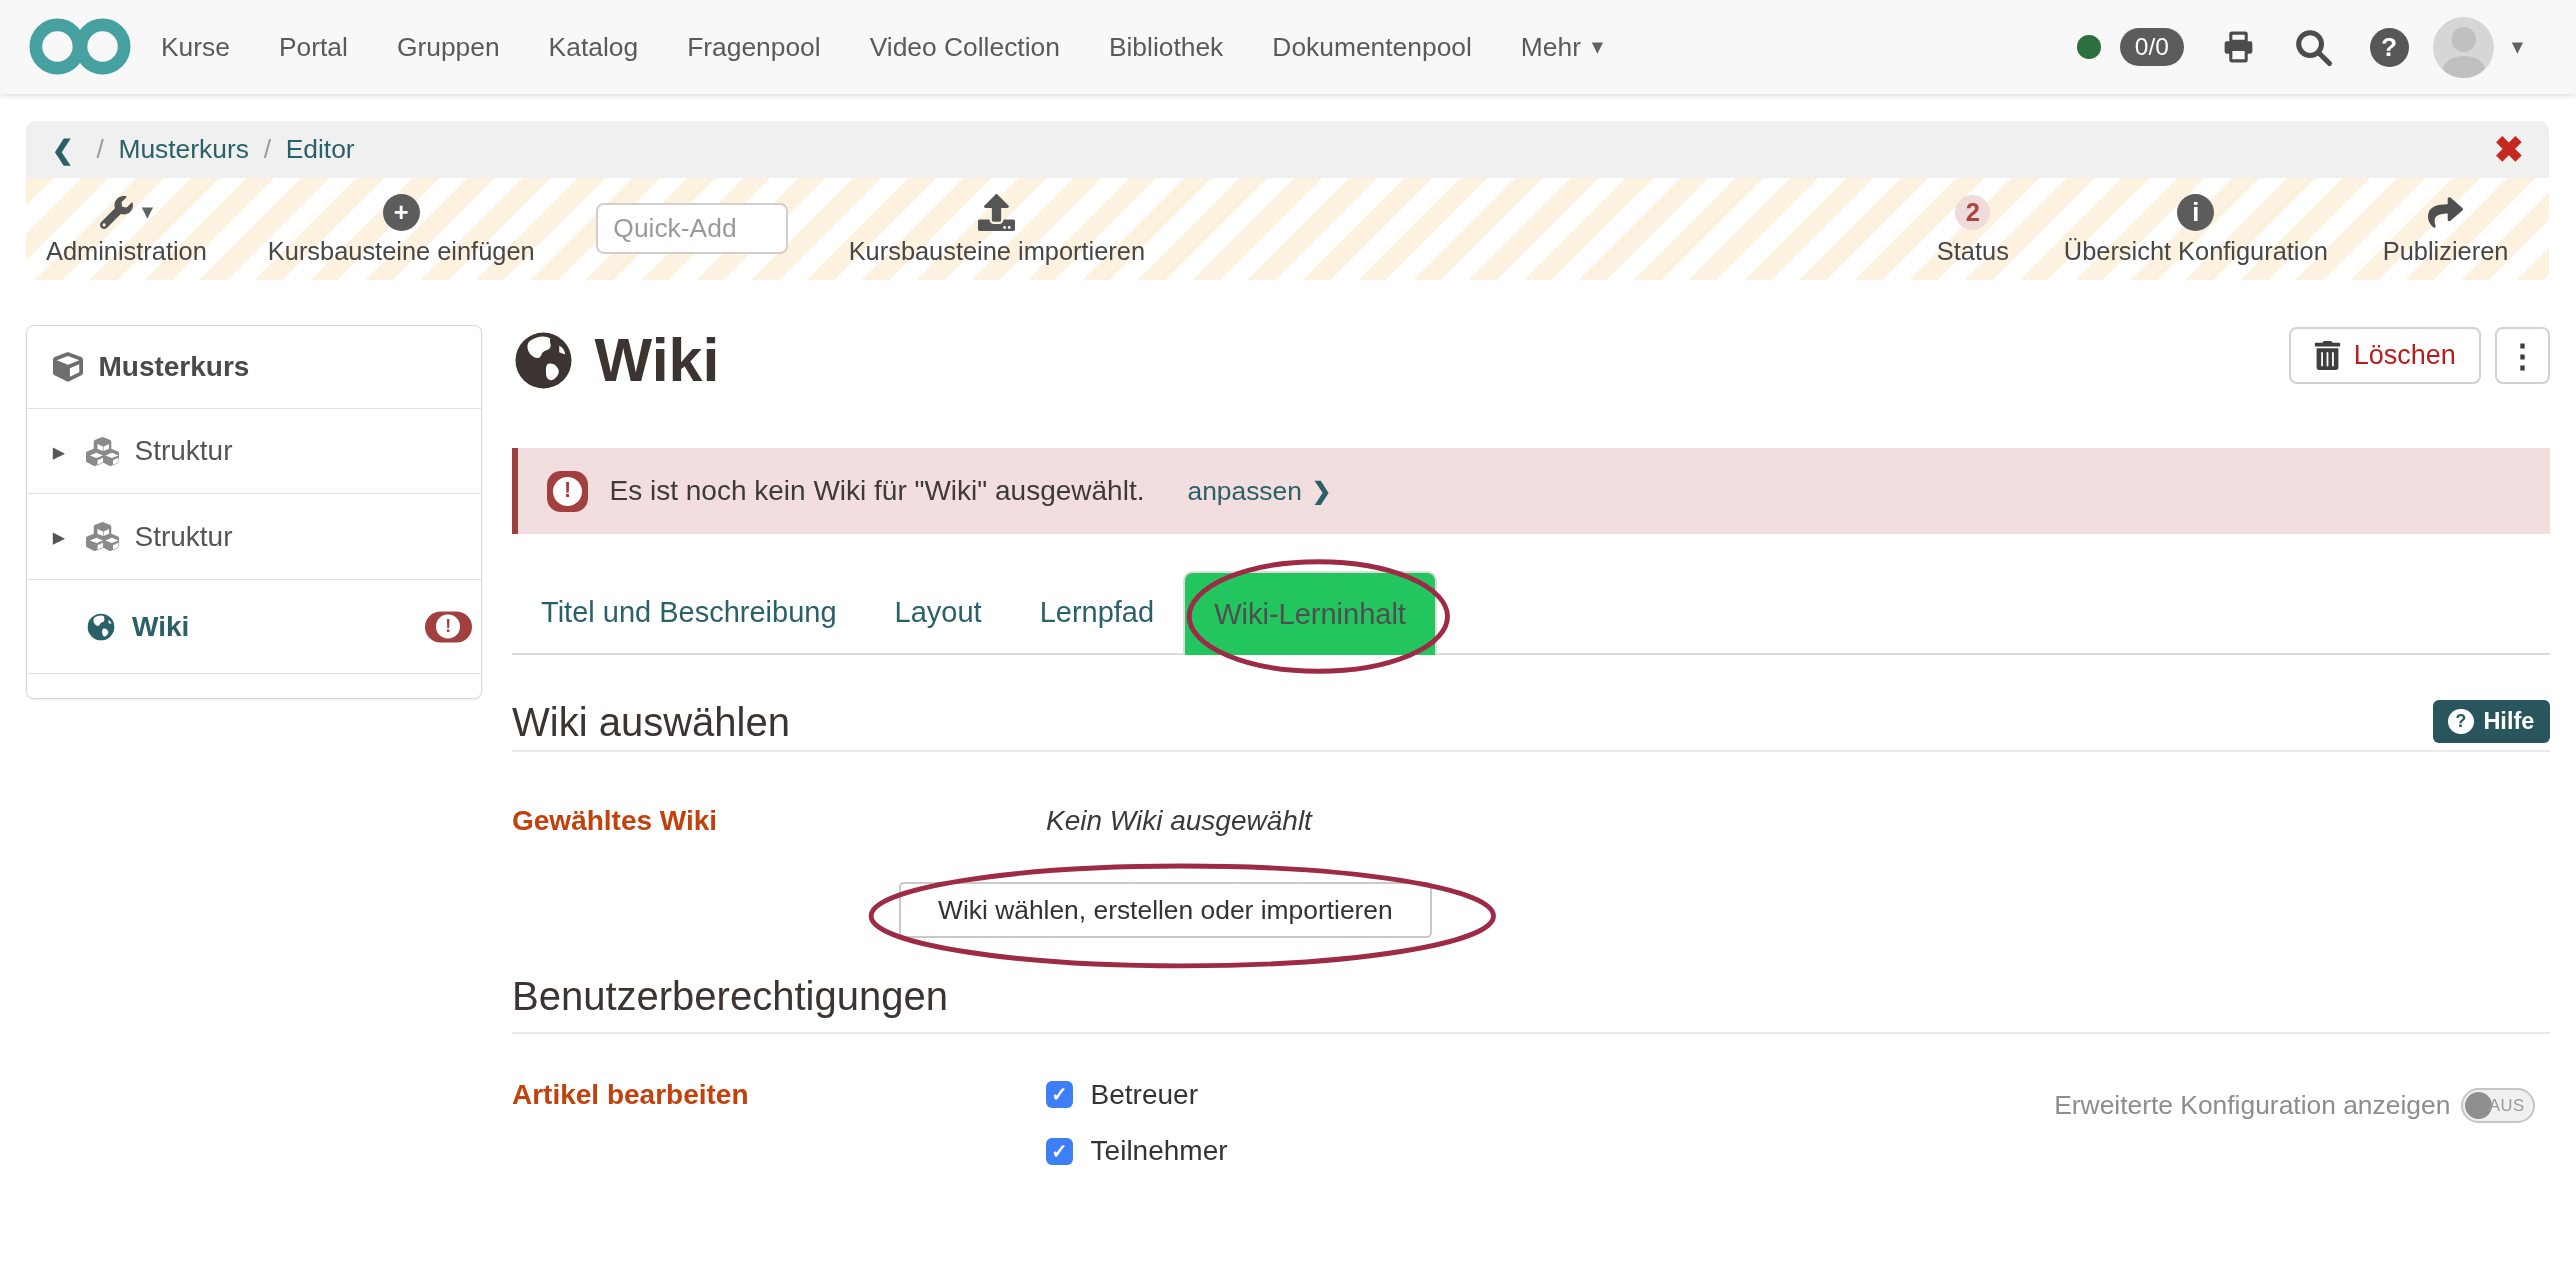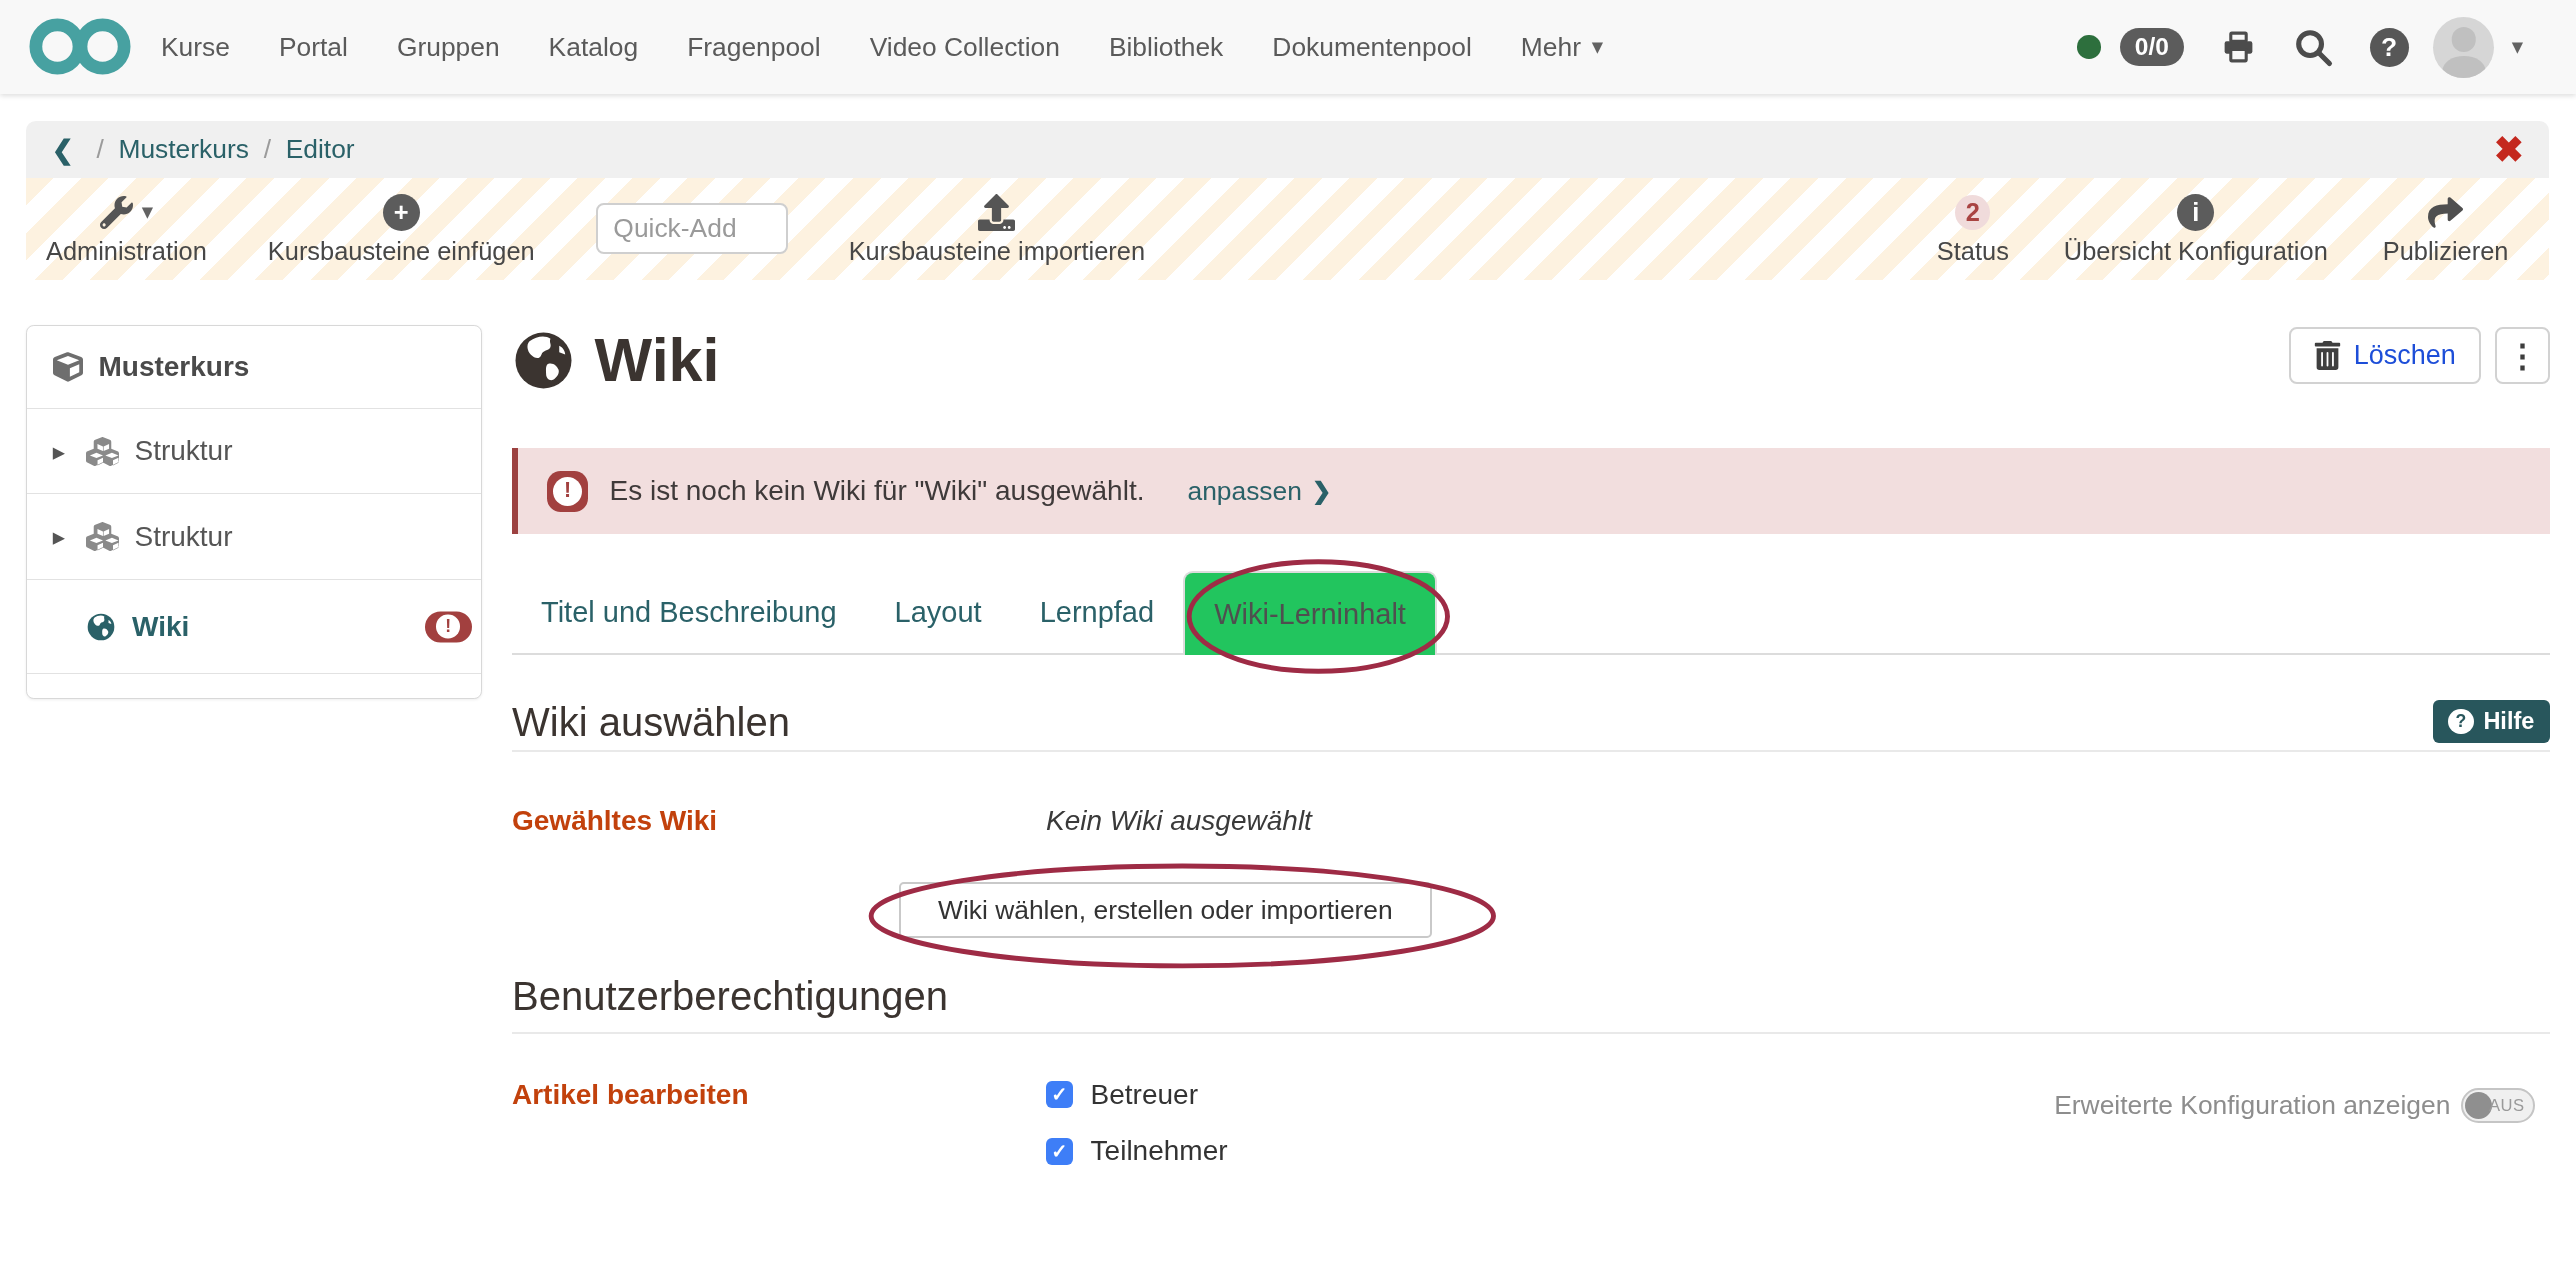--- a/index.html
+++ b/index.html
@@ -14,21 +14,21 @@
   .topnav { position:absolute; left:0; top:0; width:2576px; height:94px;
     background:#f8f8f8; box-shadow:0 2px 4.9px rgba(0,0,0,.13); z-index:5; }
   .logo { position:absolute; left:29px; top:16.6px; color:var(--brand-teal,#47a1a1); cursor:pointer; }
   .nav-items { position:absolute; left:161px; top:0; height:94px; display:flex; align-items:center; gap:49px;
     font-size:26.4px; color:#5a5a5a; }
   .nav-item { cursor:pointer; white-space:nowrap; }
   .nav-more { display:flex; align-items:center; gap:10.8px; }
   .caret { font-size:22.5px; color:#636363; line-height:1; }
   .nav-right { position:absolute; right:53px; top:0; height:94px; display:flex; align-items:center; }
   .presence-dot { width:23.5px; height:23.5px; border-radius:50%; background:var(--presence-green,#2d6f3d); }
-  .chat-badge { margin-left:19.6px; background:#5c5c5c; color:#fff; font-weight:bold; font-size:24.5px;
+  .chat-badge { margin-left:19.6px; background:#5c5c5c; color:#fff; font-weight:normal; font-size:24.5px;
     padding:4.9px 14.7px; border-radius:19.6px; }
   .icon-btn { margin-left:36px; color:#4c4c4c; cursor:pointer; }
   .help-circle { width:39px; height:39px; border-radius:50%; background:#575757; color:#fff;
     font-size:26.4px; font-weight:bold; display:flex; align-items:center; justify-content:center; }
   .avatar { margin-left:24.5px; width:61px; height:61px; border-radius:50%; background:#d6d6d6;
     position:relative; overflow:hidden; cursor:pointer; }
   .avatar::before { content:""; position:absolute; left:50%; top:10.8px; transform:translateX(-50%);
     width:24.5px; height:24.5px; border-radius:50%; background:#c0c0c0; }
   .avatar::after { content:""; position:absolute; left:50%; top:39px; transform:translateX(-50%);
     width:43px; height:29px; border-radius:50% 50% 0 0; background:#c0c0c0; }
@@ -80,21 +80,21 @@
   .excl-circle { width:23.5px; height:23.5px; border-radius:50%; background:#fff; color:var(--alert-maroon,#a2403f);
     font-weight:bold; font-size:17.6px; display:flex; align-items:center; justify-content:center; line-height:1; }
 
   
   .main { position:absolute; left:512px; top:325px; width:2038px; }
   .title-row { display:flex; align-items:flex-start; justify-content:space-between; height:88px; }
   .page-title { display:flex; align-items:center; gap:19.6px; font-size:61px; font-weight:bold;
     color:var(--text-dark,#3b3430); }
   .title-actions { display:flex; gap:13.7px; margin-top:2px; }
   .btn { display:flex; align-items:center; gap:12.7px; height:57px; padding:0 23.5px; background:#fff;
-    border:2px solid #d2d2d2; border-radius:7.8px; font-size:27px; color:#1d4ed8; cursor:pointer; font-family:inherit; }
+    border:2px solid #d2d2d2; border-radius:7.8px; font-size:27px; color:#b91c1c; cursor:pointer; font-family:inherit; }
   .btn-kebab { width:55px; justify-content:center; padding:0; font-size:32px; font-weight:bold; color:#3d3d3d; }
 
   .alert { margin-top:35px; height:86px; background:var(--alert-bg,#f2dede); border-left:6.9px solid #9c4140;
     display:flex; align-items:center; padding:0 29px; }
   .alert-icon { width:41px; height:41px; border-radius:13.7px; background:var(--alert-maroon,#a2403f);
     display:flex; align-items:center; justify-content:center; flex:none; }
   .alert-icon .excl-circle { width:29px; height:29px; font-size:21.5px; }
   .alert-text { margin-left:21.5px; font-size:28px; color:#3f3a3a; }
   .alert-link { margin-left:43px; font-size:26.4px; color:var(--link-teal,#2a6168); display:flex;
     align-items:center; gap:9.8px; cursor:pointer; }

